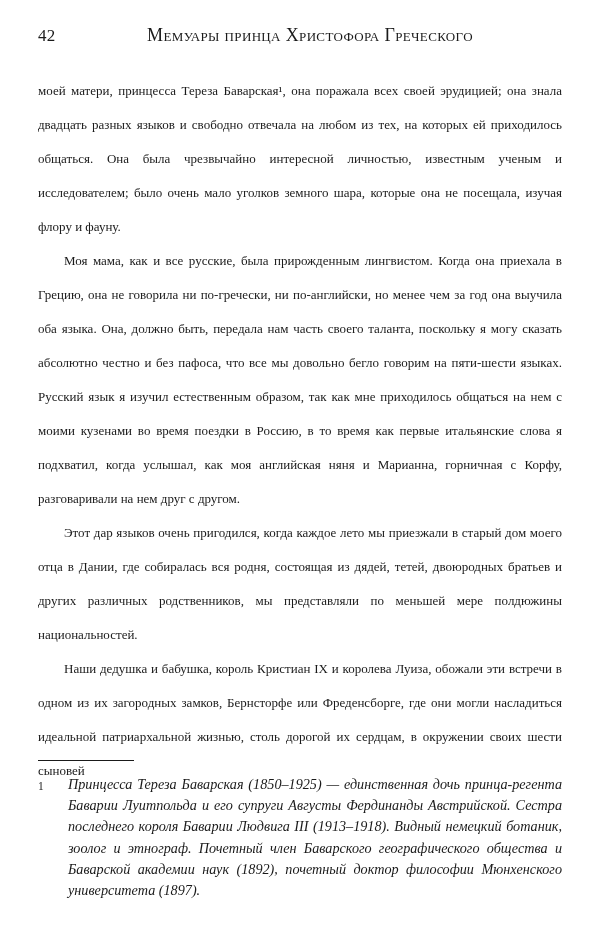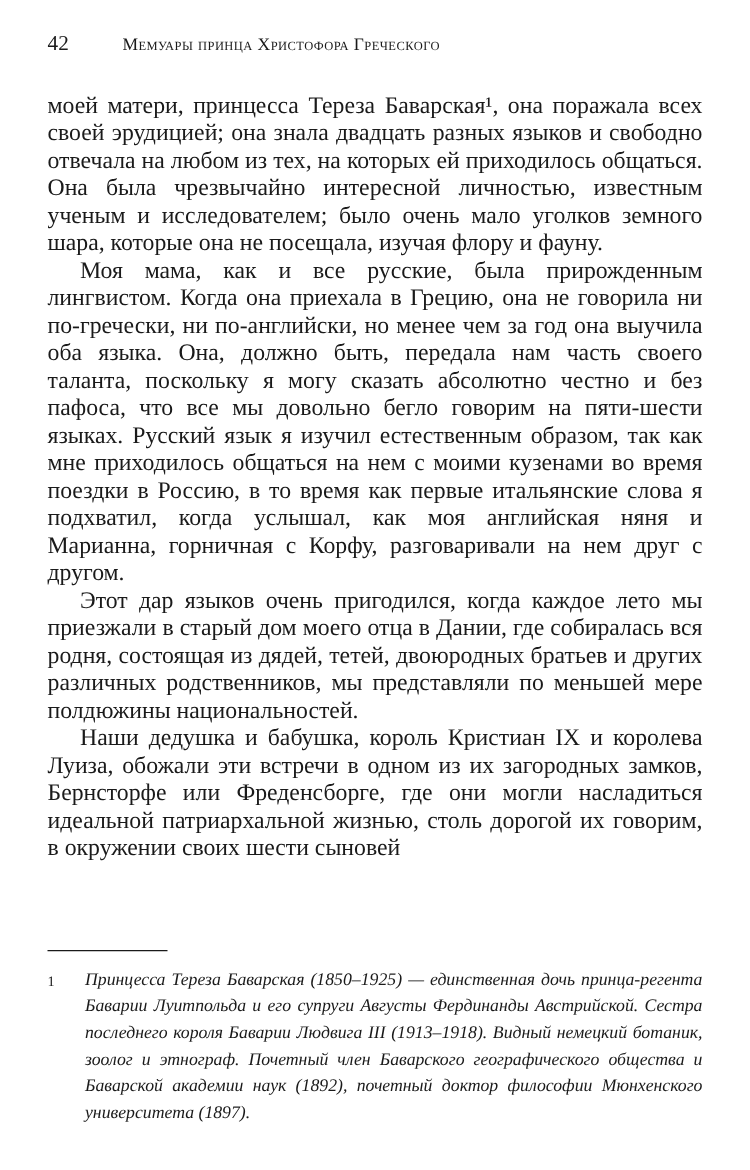--- a/index.html
+++ b/index.html
@@ -32,35 +32,35 @@
   }
   .folio {
     font-size: 17px;
     letter-spacing: 0.2px;
     color: #1a1a1a;
     width: 60px;
     flex: 0 0 auto;
   }
   .running-title {
     flex: 1 1 auto;
-    text-align: left;
-    font-size: 14px;
+    text-align: center;
+    font-size: 18px;
     letter-spacing: 0.35px;
     font-variant: small-caps;
     color: #1a1a1a;
     padding-right: 40px;
     white-space: nowrap;
   }
   .body-text {
     position: absolute;
     top: 74px;
     left: 38px;
     width: 524px;
-    font-size: 19px;
-    line-height: 22px;
+    font-size: 13px;
+    line-height: 34px;
     text-align: justify;
     text-justify: inter-word;
     hyphens: manual;
   }
   .body-text p {
     margin: 0;
     text-indent: 26px;
   }
   .body-text p.first {
     text-indent: 0;
@@ -101,21 +101,21 @@
 
   <div class="header">
     <div class="folio">42</div>
     <div class="running-title">Мемуары принца Христофора Греческого</div>
   </div>
 
   <div class="body-text">
     <p class="first">моей матери, принцесса Тереза Баварская¹, она поражала всех своей эрудицией; она знала двадцать разных языков и свободно отвечала на любом из тех, на которых ей приходилось общаться. Она была чрезвычайно интересной личностью, известным ученым и исследователем; было очень мало уголков земного шара, которые она не посещала, изучая флору и фауну.</p>
     <p>Моя мама, как и все русские, была прирожденным лингвистом. Когда она приехала в Грецию, она не говорила ни по-гречески, ни по-английски, но менее чем за год она выучила оба языка. Она, должно быть, передала нам часть своего таланта, поскольку я могу сказать абсолютно честно и без пафоса, что все мы довольно бегло говорим на пяти-шести языках. Русский язык я изучил естественным образом, так как мне приходилось общаться на нем с моими кузенами во время поездки в Россию, в то время как первые итальянские слова я подхватил, когда услышал, как моя английская няня и Марианна, горничная с Корфу, разговаривали на нем друг с другом.</p>
     <p>Этот дар языков очень пригодился, когда каждое лето мы приезжали в старый дом моего отца в Дании, где собиралась вся родня, состоящая из дядей, тетей, двоюродных братьев и других различных родственников, мы представляли по меньшей мере полдюжины национальностей.</p>
-    <p>Наши дедушка и бабушка, король Кристиан IX и королева Луиза, обожали эти встречи в одном из их загородных замков, Бернсторфе или Фреденсборге, где они могли насладиться идеальной патриархальной жизнью, столь дорогой их говорим, в окружении своих шести сыновей</p>
+    <p>Наши дедушка и бабушка, король Кристиан IX и королева Луиза, обожали эти встречи в одном из их загородных замков, Бернсторфе или Фреденсборге, где они могли насладиться идеальной патриархальной жизнью, столь дорогой их сердцам, в окружении своих шести сыновей</p>
   </div>
 
   <div class="footnote-area">
     <div class="fn-rule"></div>
     <div class="footnote">
       <div class="fn-marker">1</div>
       <div class="fn-body">Принцесса Тереза Баварская (1850–1925) — единственная дочь принца-регента Баварии Луитпольда и его супруги Августы Фердинанды Австрийской. Сестра последнего короля Баварии Людвига III (1913–1918). Видный немецкий ботаник, зоолог и этнограф. Почетный член Баварского географического общества и Баварской академии наук (1892), почетный доктор философии Мюнхенского университета (1897).</div>
     </div>
   </div>
 

